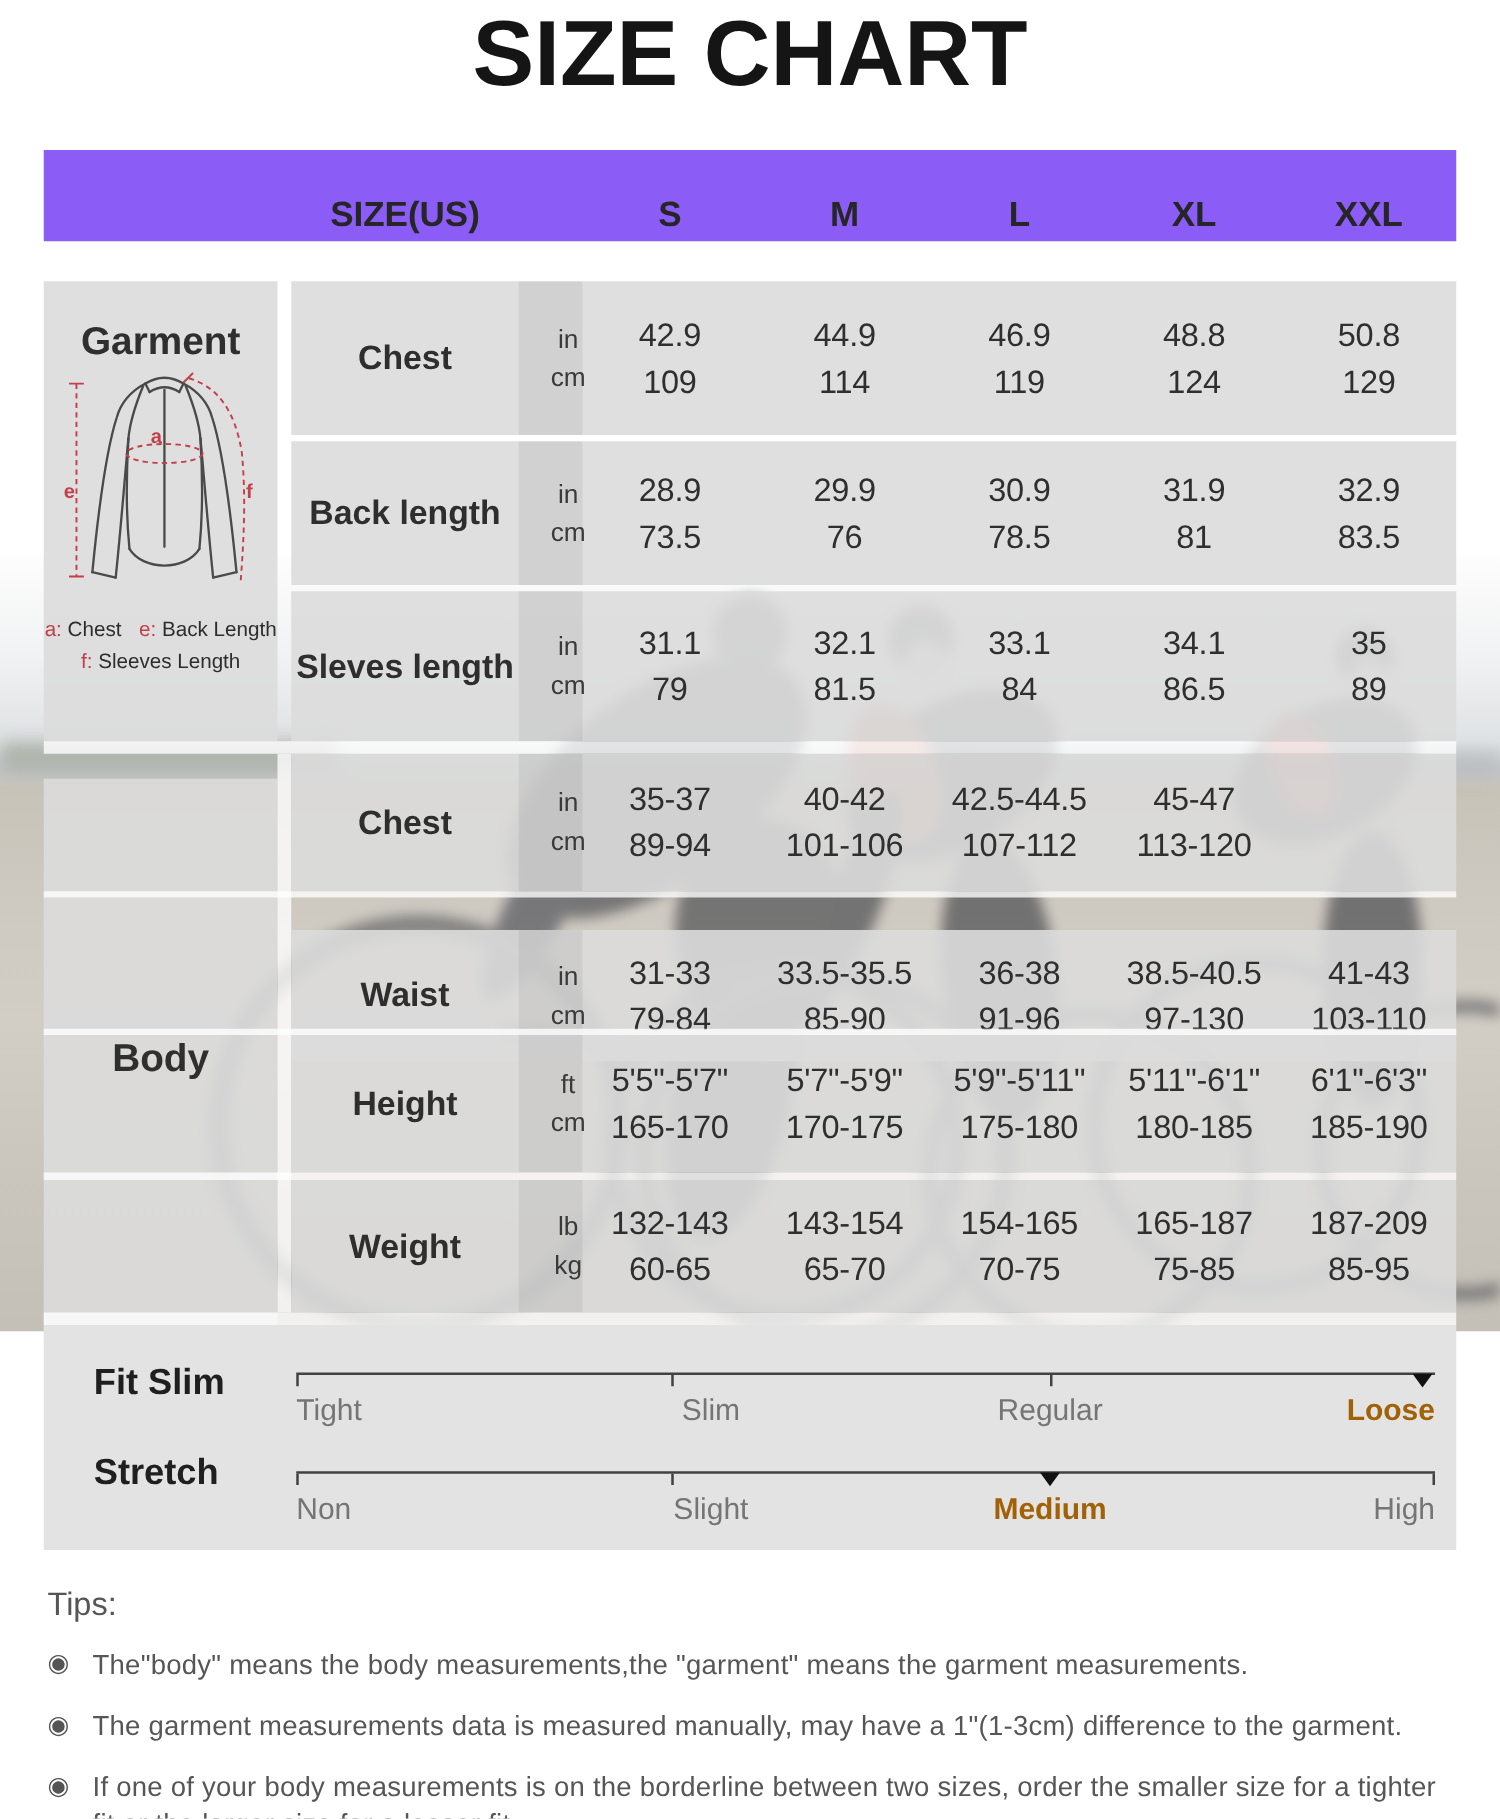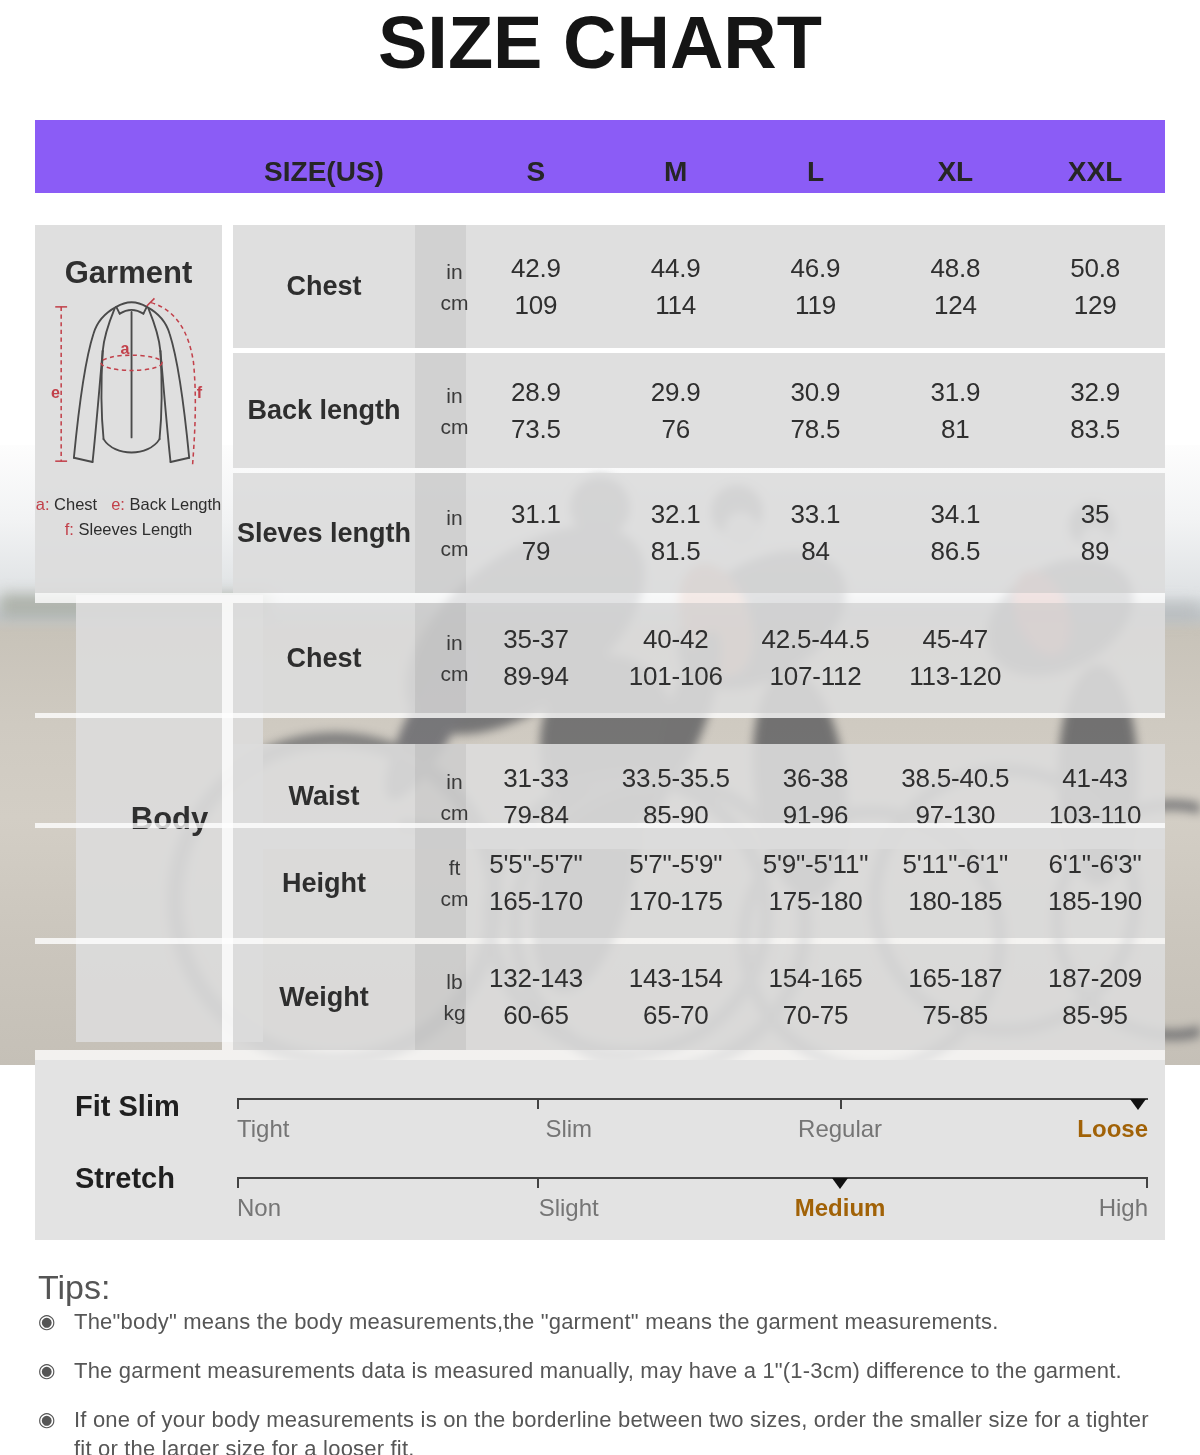--- a/index.html
+++ b/index.html
@@ -33,21 +33,21 @@
     display:flex; align-items:center; justify-content:center;
     font-size:28px; font-weight:700; color:#262626;
   }
   .hdr-sizes { position:absolute; left:431px; top:0; width:699px; height:103px; display:flex; }
   .hdr-sizes span { flex:1; display:flex; align-items:center; justify-content:center;
     font-size:28px; font-weight:700; color:#262626; }
   .sidebar {
     position:absolute; left:35px; width:187px; background:rgba(219,219,219,0.9);
   }
   .sidebar.garment { top:225px; height:368px; display:flex; flex-direction:column; align-items:center; }
-  .sidebar.body    { top:595px; height:447px; display:flex; align-items:center; justify-content:center;margin-left:41px; }
+  .sidebar.body    { top:623px; height:447px; display:flex; align-items:center; justify-content:center; }
   .side-caption { font-size:31px; font-weight:700; color:#2f2f2f; }
   .sidebar.garment .side-caption { margin-top:30px; }
   .sidebar.garment svg { display:block; margin:4px auto 2px; }
   .legend { text-align:center; line-height:25px; font-size:16.5px; font-weight:400; color:#2d2d2d; }
   .legend .k { color:#c2404a; }
   .legend .grp { margin:0 7px; white-space:nowrap; }
   
   .row {
     position:absolute; left:233px; width:932px;
     display:grid; grid-template-columns:182px 51px 1fr 1fr 1fr 1fr 1fr;
@@ -70,21 +70,21 @@
   .scale .marker { position:absolute; top:1px; width:0; height:0; transform:translateX(-50%);
     border-left:8px solid transparent; border-right:8px solid transparent; border-top:11px solid #111; }
   .scale .opt { position:absolute; top:17px; font-size:24px; color:#757575; white-space:nowrap; }
   .scale .opt.p0 { left:0; }
   .scale .opt.p1 { left:32.9%; transform:translateX(-50%);margin-left:32px; }
   .scale .opt.p2 { left:66.2%; transform:translateX(-50%); }
   .scale .opt.p3 { right:0; }
   .scale .opt.sel { color:#a16207; font-weight:700; }
   
   .tips { position:absolute; left:38px; top:1268px; width:1128px; color:#565656; }
-  .tips-heading { font-size:34px; color:#555; }
+  .tips-heading { font-size:26px; margin-bottom:18px; color:#555; }
   .tip { display:flex; margin-bottom:20px; font-size:22px; line-height:1.32; letter-spacing:.2px; }
   .tip .bullet { width:36px; flex:0 0 36px; font-size:20px; padding-top:1px; color:#555; }
   .tip .txt { max-width:1080px; }
 </style>
 </head>
 <body>
 
 <div class="page">
 
   <div class="title">SIZE CHART</div>

